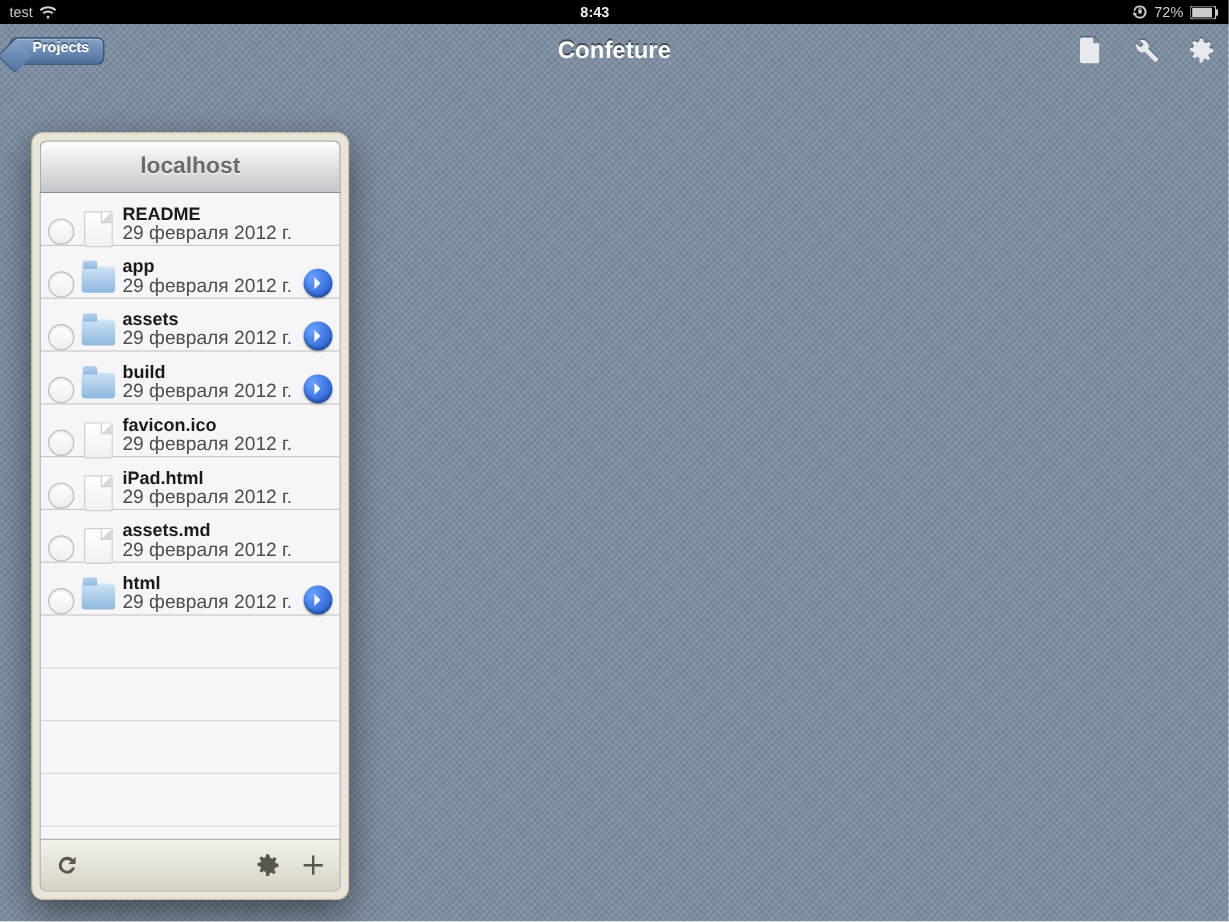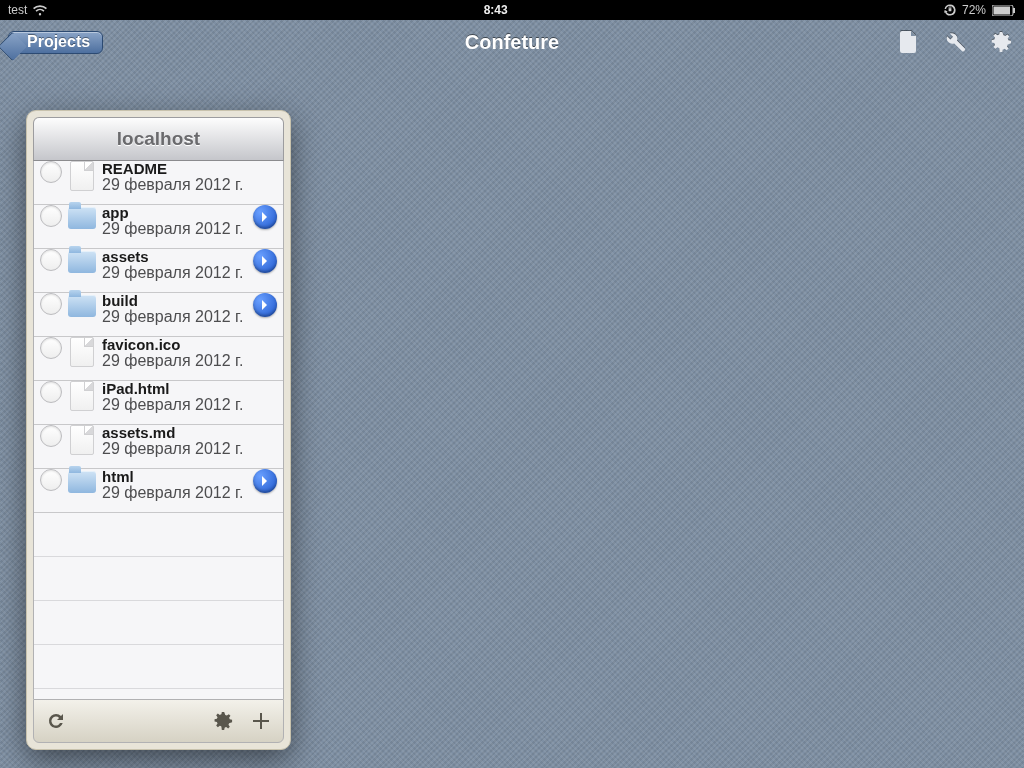--- a/index.html
+++ b/index.html
@@ -47,24 +47,23 @@
   font-size: 20px;
   font-weight: bold;
   color: #fff;
   text-shadow: 0 -1px 0 rgba(0,0,0,.5);
 }
 .back-btn {
   position: relative;
   height: 23px;
   padding: 0 12px 0 18px;
   color: #fff;
-  font-size: 16px;
+  font-size: 12px;
   font-weight: bold;
   display: flex;
-  align-items: center;
   background: linear-gradient(#8aa4c7, #4d6f9f);
   border: 1px solid #2c4a72;
   border-radius: 6px;
   text-shadow: 0 -1px 0 rgba(0,0,0,.4);
   box-shadow: inset 0 1px 0 rgba(255,255,255,.4);
 }
 .back-btn::before {
   content: "";
   position: absolute;
   left: -7px;
@@ -116,21 +115,21 @@
   background: #f6f6f8;
   border: 1px solid #b1b1b3;
   border-top: none;
   border-bottom: none;
   overflow: hidden;
 }
 .file-row {
   height: 44px;
   border-bottom: 1px solid #c8c8ca;
   display: flex;
-  align-items: flex-start;
+  align-items: flex-end;
   padding: 0 6px 0 6px;
   gap: 6px;
 }
 .select-circle {
   width: 22px; height: 22px;
   border-radius: 50%;
   border: 1px solid #bcbcbf;
   background: linear-gradient(#fff, #eee);
   box-shadow: inset 0 1px 2px rgba(0,0,0,.12);
   flex-shrink: 0;

